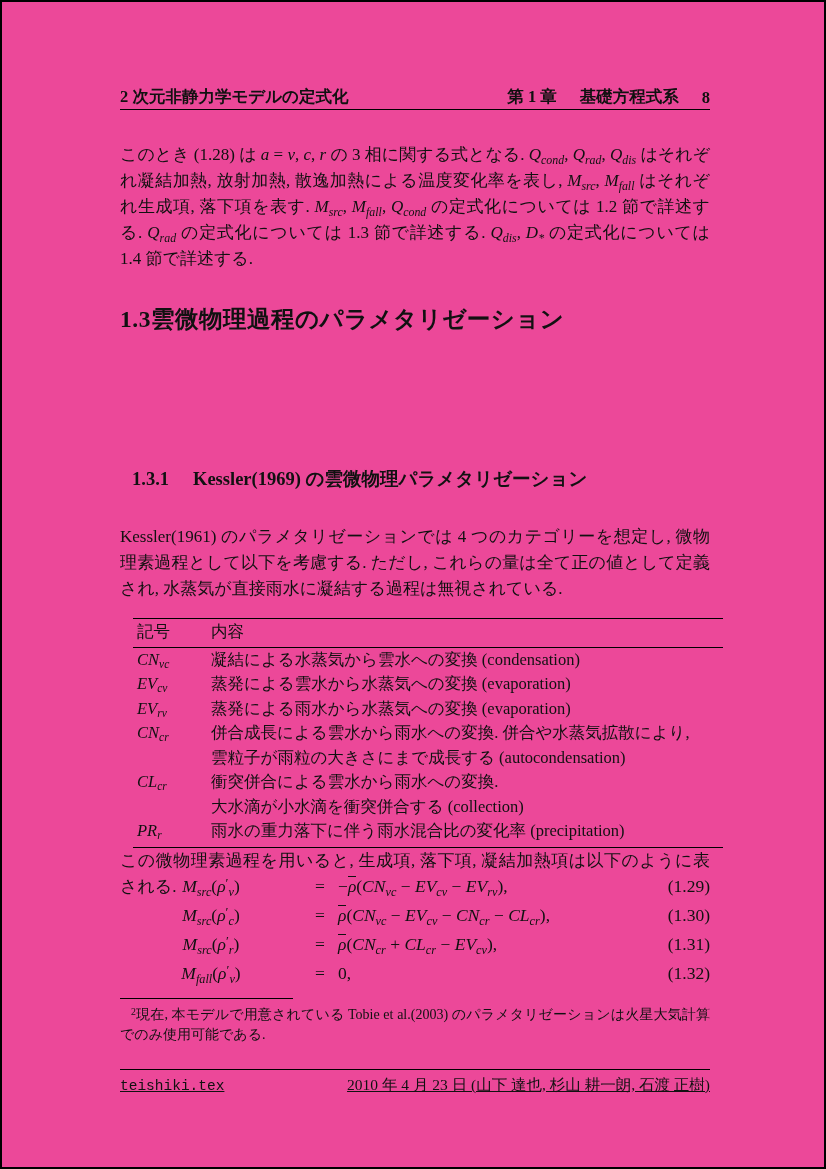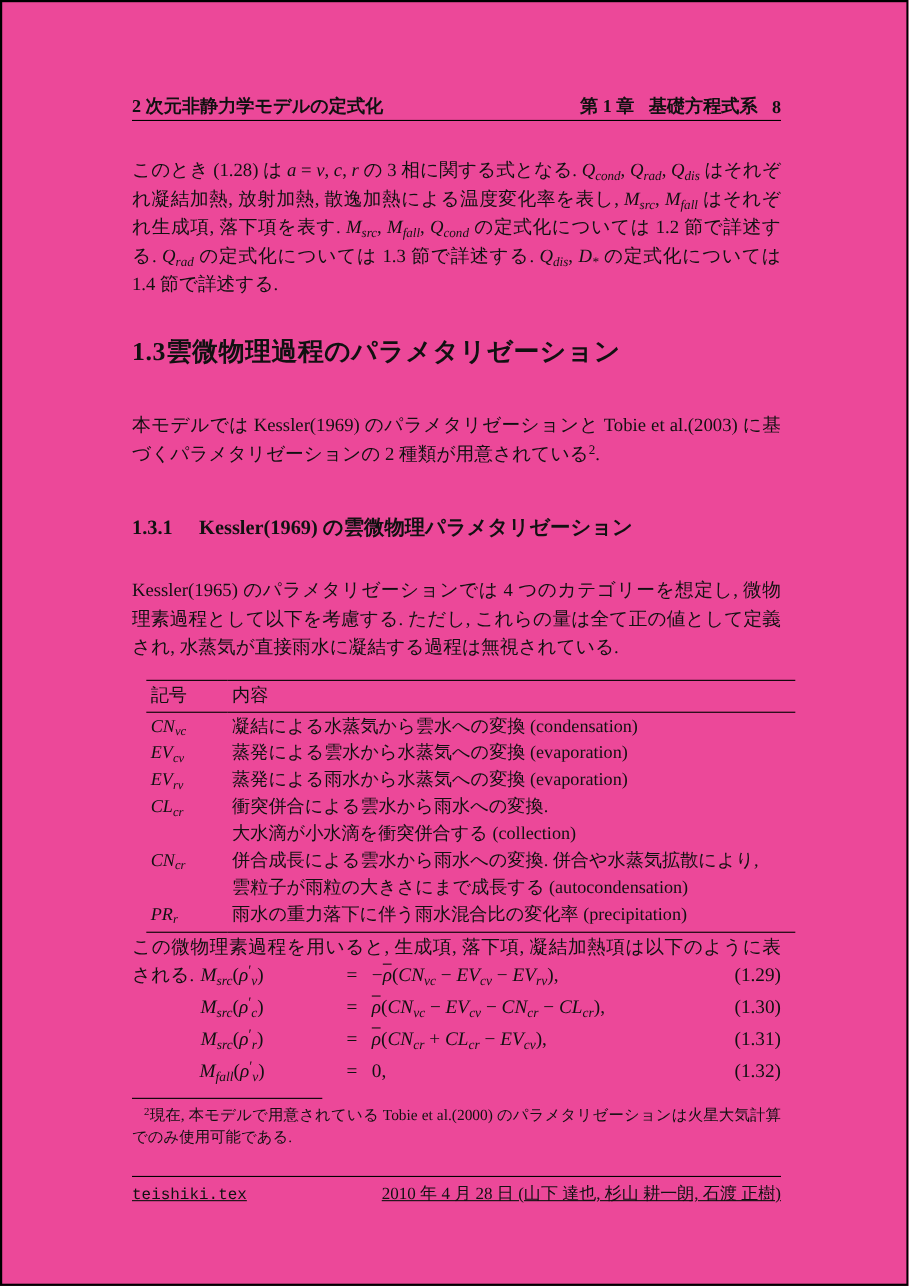--- a/index.html
+++ b/index.html
@@ -7,35 +7,35 @@
     position:relative; width:826px; height:1169px; background:#ec4899;
     color:#111111; box-sizing:border-box; border:2px solid #000;
     font-family:"Liberation Serif","DejaVu Serif",serif;
     overflow:hidden;
   }
   .abs { position:absolute; left:118px; width:590px; }
 
   
   .header { top:84px; display:flex; justify-content:space-between; align-items:baseline;
             font-size:16.5px; font-weight:700; }
-  .header .right { display:flex; gap:13px; align-items:flex-end; }
+  .header .right { display:flex; gap:23px; align-items:flex-end; }
   .head-rule { top:107px; border-top:1.6px solid #000; height:0; }
 
   
   .para { font-size:17px; line-height:26px; text-align:justify; }
   .p-intro { top:140px; }
   .p-sec-intro { top:372px; }
   .p-sub-intro { top:522px; }
   .p-post-table { top:846px; }
 
   
   .sec-head { top:301px; font-size:23.5px; font-weight:700; letter-spacing:0.5px; }
   .sec-head .num { }
   .sub-head { top:464px; font-size:18.5px; font-weight:700; }
-  .sub-head .num { margin-right:24px; }
+  .sub-head .num { margin-right:24px;margin-left:12px; }
 
   
   .m { font-family:"Liberation Serif","DejaVu Serif",serif; }
   .m i { font-style:italic; }
   sub { font-size:70%; line-height:0; vertical-align:-0.3em; }
   sup { font-size:70%; line-height:0; vertical-align:0.45em; }
   .pr { font-size:75%; vertical-align:0.4em; line-height:0; }
   .ovl { display:inline-block; border-top:1.3px solid #111; line-height:1.0; padding-top:1px; }
 
   
@@ -78,27 +78,26 @@
     </span>
   </div>
   <div class="abs head-rule"></div>
 
   <div class="abs para p-intro">このとき (1.28) は <span class="m"><i>a</i> = <i>v</i>, <i>c</i>, <i>r</i></span> の 3 相に関する式となる. <span class="m"><i>Q</i><sub><i>cond</i></sub></span>, <span class="m"><i>Q</i><sub><i>rad</i></sub></span>, <span class="m"><i>Q</i><sub><i>dis</i></sub></span> はそれぞれ凝結加熱, 放射加熱, 散逸加熱による温度変化率を表し, <span class="m"><i>M</i><sub><i>src</i></sub></span>, <span class="m"><i>M</i><sub><i>fall</i></sub></span> はそれぞれ生成項, 落下項を表す. <span class="m"><i>M</i><sub><i>src</i></sub></span>, <span class="m"><i>M</i><sub><i>fall</i></sub></span>, <span class="m"><i>Q</i><sub><i>cond</i></sub></span> の定式化については 1.2 節で詳述する. <span class="m"><i>Q</i><sub><i>rad</i></sub></span> の定式化については 1.3 節で詳述する. <span class="m"><i>Q</i><sub><i>dis</i></sub></span>, <span class="m"><i>D</i><sub><i>*</i></sub></span> の定式化については 1.4 節で詳述する.</div>
 
   <div class="abs sec-head">
     <span class="num">1.3</span><span>雲微物理過程のパラメタリゼーション</span>
   </div>
 
-  <div class="abs para p-sec-intro">本モデルでは Kessler(1969) のパラメタリゼーションと Tobie et al.(2003) に基づくパラメタリゼーションの 2 種類が用意されている<span class="m"><sup>2</sup></span>.</div>
 
   <div class="abs sub-head">
     <span class="num">1.3.1</span><span>Kessler(1969) の雲微物理パラメタリゼーション</span>
   </div>
 
-  <div class="abs para p-sub-intro">Kessler(1965) のパラメタリゼーションでは 4 つのカテゴリーを想定し, 微物理素過程として以下を考慮する. ただし, これらの量は全て正の値として定義され, 水蒸気が直接雨水に凝結する過程は無視されている.</div>
+  <div class="abs para p-sub-intro">Kessler(1961) のパラメタリゼーションでは 4 つのカテゴリーを想定し, 微物理素過程として以下を考慮する. ただし, これらの量は全て正の値として定義され, 水蒸気が直接雨水に凝結する過程は無視されている.</div>
 
   <table class="abs sym-table">
     <thead>
       <tr>
         <th class="sym">記号</th>
         <th>内容</th>
       </tr>
     </thead>
     <tbody>
         <tr>
@@ -107,26 +106,26 @@
         </tr>
         <tr>
           <td class="sym"><span class="m"><i>EV</i><sub><i>cv</i></sub></span></td>
           <td>蒸発による雲水から水蒸気への変換 (evaporation)</td>
         </tr>
         <tr>
           <td class="sym"><span class="m"><i>EV</i><sub><i>rv</i></sub></span></td>
           <td>蒸発による雨水から水蒸気への変換 (evaporation)</td>
         </tr>
         <tr>
+          <td class="sym"><span class="m"><i>CN</i><sub><i>cr</i></sub></span></td>
+          <td>併合成長による雲水から雨水への変換. 併合や水蒸気拡散により,<br>雲粒子が雨粒の大きさにまで成長する (autocondensation)</td>
+        </tr>
+        <tr>
           <td class="sym"><span class="m"><i>CL</i><sub><i>cr</i></sub></span></td>
           <td>衝突併合による雲水から雨水への変換.<br>大水滴が小水滴を衝突併合する (collection)</td>
-        </tr>
-        <tr>
-          <td class="sym"><span class="m"><i>CN</i><sub><i>cr</i></sub></span></td>
-          <td>併合成長による雲水から雨水への変換. 併合や水蒸気拡散により,<br>雲粒子が雨粒の大きさにまで成長する (autocondensation)</td>
         </tr>
         <tr>
           <td class="sym"><span class="m"><i>PR</i><sub><i>r</i></sub></span></td>
           <td>雨水の重力落下に伴う雨水混合比の変化率 (precipitation)</td>
         </tr>
       </tbody>
   </table>
 
   <div class="abs para p-post-table">この微物理素過程を用いると, 生成項, 落下項, 凝結加熱項は以下のように表される.</div>
 
@@ -151,20 +150,20 @@
       </div>
       <div class="eq-row">
         <span class="eq-lhs"><span class="m"><i>M</i><sub><i>fall</i></sub>(<i>ρ</i><span class="pr">′</span><sub><i>v</i></sub>)</span></span>
         <span class="eq-rel">=</span>
         <span class="eq-rhs"><span class="m">0,</span></span>
         <span class="eq-num">(1.32)</span>
       </div>
     </div>
 
   <div class="abs fn-rule"></div>
-  <div class="abs footnote"><sup>2</sup><span>現在, 本モデルで用意されている Tobie et al.(2000) のパラメタリゼーションは火星大気計算でのみ使用可能である.</span></div>
+  <div class="abs footnote"><sup>2</sup><span>現在, 本モデルで用意されている Tobie et al.(2003) のパラメタリゼーションは火星大気計算でのみ使用可能である.</span></div>
 
   <div class="abs footer">
     <span class="src">teishiki.tex</span>
-    <span>2010 年 4 月 28 日 (山下 達也, 杉山 耕一朗, 石渡 正樹)</span>
+    <span>2010 年 4 月 23 日 (山下 達也, 杉山 耕一朗, 石渡 正樹)</span>
   </div>
 
 </div>
 
 </body></html>

